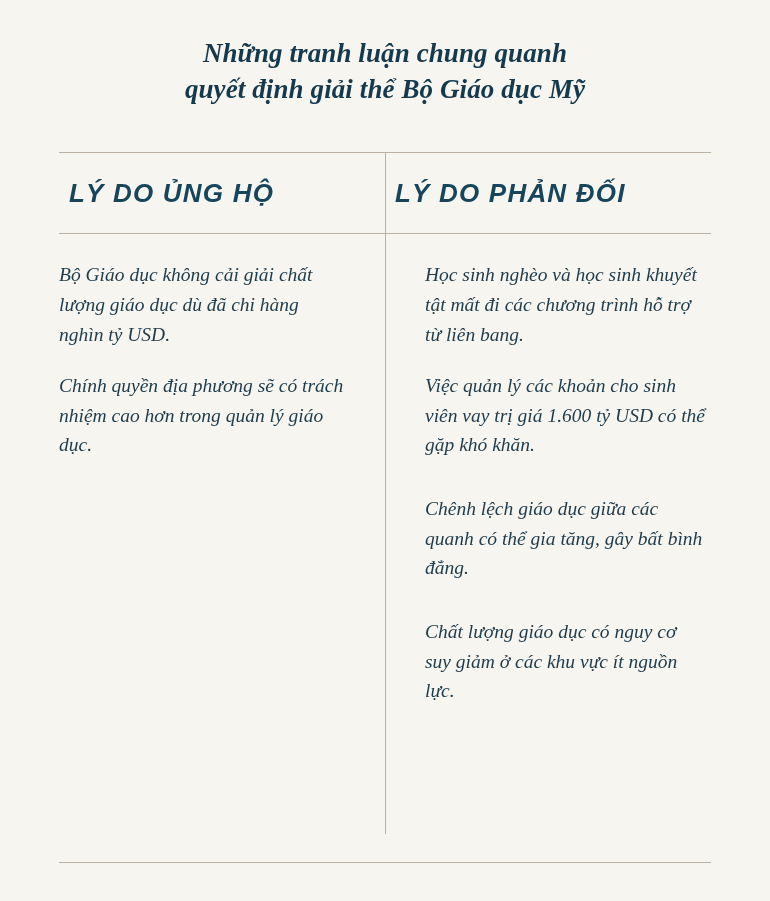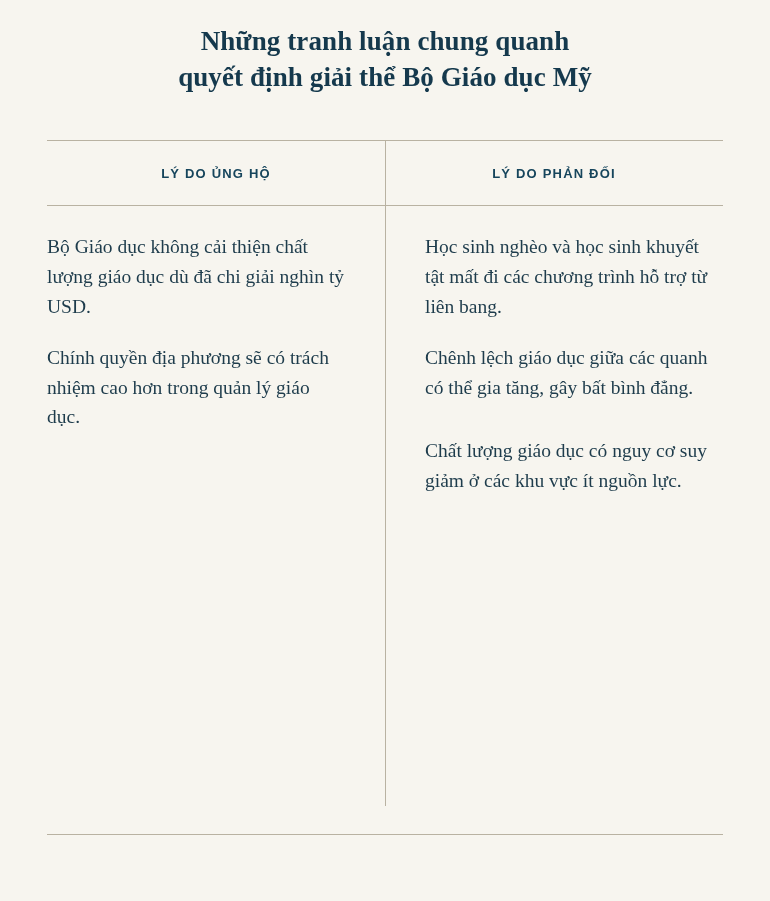--- a/index.html
+++ b/index.html
@@ -12,21 +12,22 @@
     background: #f7f5ef;
     font-family: "Liberation Serif", serif;
     color: #1d3b4a;
     overflow: hidden;
   }
   .page {
     position: relative;
     width: 770px;
     height: 901px;
     box-sizing: border-box;
-    padding: 0;
+    padding: 12px;
+    font-style: italic;
   }
   .title {
     text-align: center;
     font-family: "Liberation Serif", serif;
     font-weight: bold;
     font-size: 27px;
     line-height: 1.32;
     color: #15394d;
     padding: 24px 70px 0 70px;
     letter-spacing: 0.1px;
@@ -67,24 +68,24 @@
     width: 1px;
     background: #b9b2a2;
   }
   .col {
     width: 50%;
     box-sizing: border-box;
   }
   .col-head {
     font-family: "Liberation Sans", sans-serif;
     font-weight: bold;
-    font-size: 13px;
+    font-size: 26px;
     letter-spacing: 1.2px;
     color: #16455c;
-    text-align: center;
+    text-align: left;
     padding: 25px 10px 24px 10px;
   }
   .col-body {
     padding: 26px 26px 0 26px;
   }
   .col-body.left {
     padding-left: 0px;
     padding-right: 40px;
   }
   .col-body.right {
@@ -133,28 +134,29 @@
       </div>
     </div>
 
     <div class="head-rule"></div>
 
     <div class="cols body-area">
       <div class="divider"></div>
 
       <div class="col">
         <div class="col-body left">
-          <p class="item">Bộ Giáo dục không cải thiện chất lượng giáo dục dù đã chi giải nghìn tỷ USD.</p>
+          <p class="item">Bộ Giáo dục không cải giải chất lượng giáo dục dù đã chi hàng nghìn tỷ USD.</p>
           <p class="item">Chính quyền địa phương sẽ có trách nhiệm cao hơn trong quản lý giáo dục.</p>
         </div>
       </div>
 
       <div class="col">
         <div class="col-body right">
           <p class="item">Học sinh nghèo và học sinh khuyết tật mất đi các chương trình hỗ trợ từ liên bang.</p>
+          <p class="item gap">Việc quản lý các khoản cho sinh viên vay trị giá 1.600 tỷ USD có thể gặp khó khăn.</p>
           <p class="item gap">Chênh lệch giáo dục giữa các quanh có thể gia tăng, gây bất bình đẳng.</p>
           <p class="item">Chất lượng giáo dục có nguy cơ suy giảm ở các khu vực ít nguồn lực.</p>
         </div>
       </div>
     </div>
 
     <div class="footer-space"></div>
     <div class="bottom-rule"></div>
   </div>
 

